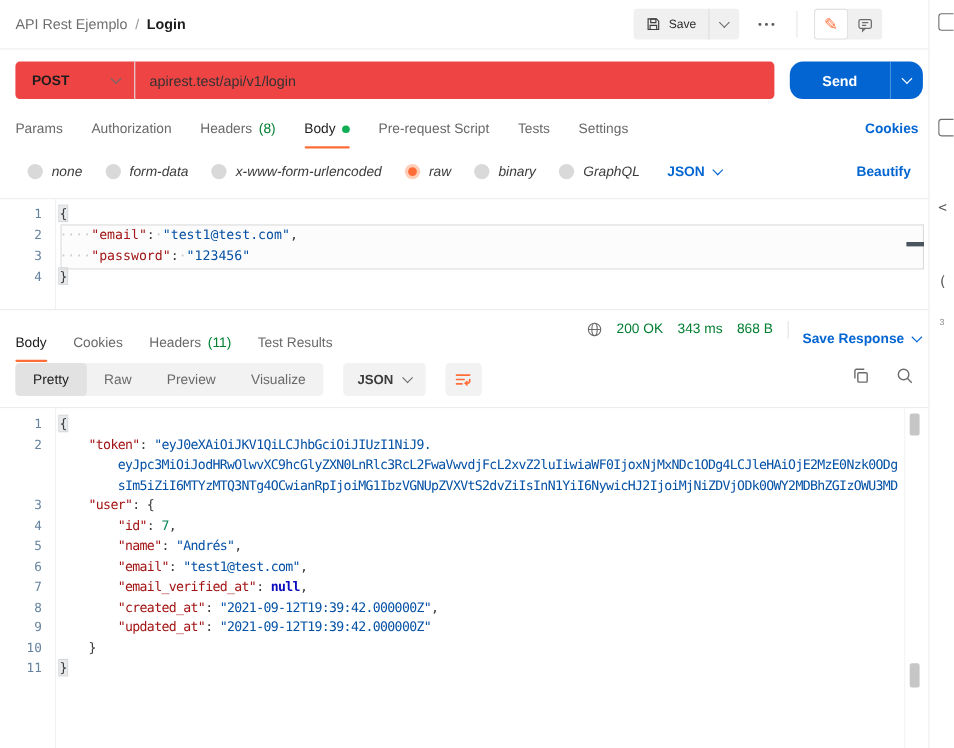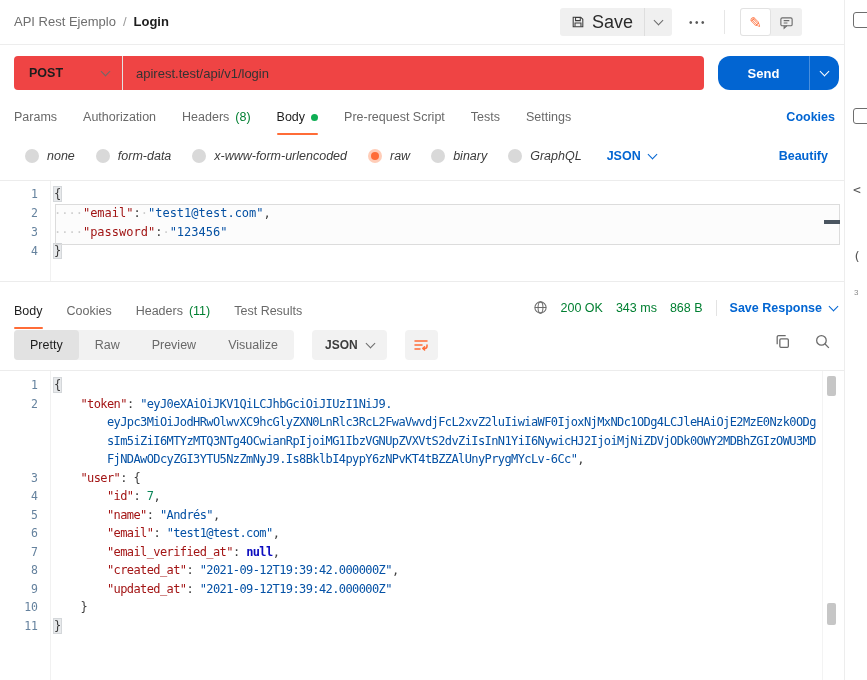--- a/index.html
+++ b/index.html
@@ -7,21 +7,21 @@
   .app{position:absolute;inset:0;width:867px;height:680px;}
 
   
   .topbar{position:absolute;left:0;top:0;width:845px;height:44px;border-bottom:1px solid #ededed;background:#fff;}
   .breadcrumb{position:absolute;left:14px;top:14px;font-size:13px;display:flex;gap:7px;align-items:center;}
   .crumb-col{color:#6e6e6e;}
   .crumb-sep{color:#9a9a9a;}
   .crumb-req{color:#1d1d1d;font-weight:600;}
   .topbar-actions{position:absolute;right:43px;top:8px;height:28px;display:flex;align-items:center;}
   .save-group{display:flex;align-items:center;background:#f0f0f0;border-radius:3px;height:28px;}
-  .save-main{display:flex;align-items:center;gap:7px;padding:0 11px;font-size:18px;color:#2b2b2b;cursor:pointer;}
+  .save-main{display:flex;align-items:center;gap:7px;padding:0 11px;font-size:11px;color:#2b2b2b;cursor:pointer;}
   .save-divider{width:1px;height:28px;background:#dedede;}
   .save-caret{width:27px;height:28px;display:flex;align-items:center;justify-content:center;cursor:pointer;}
   .more-dots{margin:0 17px;color:#595959;font-size:10px;letter-spacing:2.5px;cursor:pointer;}
   .vdiv{width:1px;height:24px;background:#e6e6e6;margin-right:15px;}
   .edit-pill{display:flex;background:#f0f0f0;border-radius:3px;height:28px;}
   .pill-seg{width:31px;height:28px;display:flex;align-items:center;justify-content:center;cursor:pointer;box-sizing:border-box;}
   .pill-seg.active{background:#fff;border:1px solid #e2e2e2;border-radius:3px;}
   .pencil{color:#ff6c37;font-size:15px;line-height:1;}
 
   
@@ -75,21 +75,21 @@
   .tk-ws{color:#d0d0d0;}
   .tk-brkt{background:#e7e9eb;outline:1px solid #d4d7da;}
 
   .req-editor{position:absolute;left:0;top:180px;width:845px;height:102px;border-top:1px solid #ececec;border-bottom:1px solid #ececec;padding-top:4px;box-sizing:border-box;}
   .gutter-line{position:absolute;left:50px;top:0;bottom:0;width:1px;background:#f1f1f1;}
   .req-sel{position:absolute;left:55px;top:23px;width:783px;height:39px;border:1px solid #dcdcdc;background:rgba(120,120,120,.02);pointer-events:none;}
   .req-minimap-bar{position:absolute;left:824px;top:39px;width:16px;height:4px;background:#4a5560;cursor:pointer;}
 
   
   .resp-tabs{position:absolute;left:14px;top:292px;height:31px;display:flex;gap:24px;font-size:12.5px;color:#696969;}
-  .resp-meta{position:absolute;right:30px;top:292px;height:31px;display:flex;align-items:center;gap:13px;font-size:12.5px;}
+  .resp-meta{position:absolute;right:30px;top:292px;height:31px;display:flex;gap:13px;font-size:12.5px;}
   .meta-green{color:#007f31;}
   .meta-div{width:1px;height:16px;background:#e3e3e3;}
   .save-resp{display:flex;align-items:center;gap:8px;color:#0265d2;font-weight:600;cursor:pointer;}
 
   .resp-toolbar{position:absolute;left:14px;top:330px;height:30px;display:flex;gap:18px;}
   .views{display:flex;background:#f2f2f2;border-radius:4px;height:30px;font-size:12.5px;color:#696969;}
   .view{padding:0 16px;display:flex;align-items:center;cursor:pointer;}
   .view.active{background:#e2e2e2;border-radius:4px;color:#1d1d1d;}
   .lang-dd{display:flex;align-items:center;gap:9px;background:#f2f2f2;border-radius:4px;height:30px;padding:0 13px;font-size:12px;font-weight:600;color:#3c3c3c;cursor:pointer;}
   .wrap-btn{width:33px;height:30px;background:#f2f2f2;border-radius:4px;display:flex;align-items:center;justify-content:center;cursor:pointer;}
@@ -328,24 +328,20 @@
       </div>
       <div class="ed-line">
         <span class="ed-num"></span>
         <span class="ed-code"><span class="tk-ws">        </span><span class="tk-str">eyJpc3MiOiJodHRwOlwvXC9hcGlyZXN0LnRlc3RcL2FwaVwvdjFcL2xvZ2luIiwiaWF0IjoxNjMxNDc1ODg4LCJleHAiOjE2MzE0Nzk0ODg</span></span>
       </div>
       <div class="ed-line">
         <span class="ed-num"></span>
         <span class="ed-code"><span class="tk-ws">        </span><span class="tk-str">sIm5iZiI6MTYzMTQ3NTg4OCwianRpIjoiMG1IbzVGNUpZVXVtS2dvZiIsInN1YiI6NywicHJ2IjoiMjNiZDVjODk0OWY2MDBhZGIzOWU3MD</span></span>
       </div>
       <div class="ed-line">
-        <span class="ed-num"></span>
-        <span class="ed-code"><span class="tk-ws">        </span><span class="tk-str">FjNDAwODcyZGI3YTU5NzZmNyJ9.Is8BklbI4pypY6zNPvKT4tBZZAlUnyPrygMYcLv-6Cc"</span><span class="tk-pun">,</span></span>
-      </div>
-      <div class="ed-line">
         <span class="ed-num">3</span>
         <span class="ed-code"><span class="tk-ws">    </span><span class="tk-key">"user"</span><span class="tk-pun">: {</span></span>
       </div>
       <div class="ed-line">
         <span class="ed-num">4</span>
         <span class="ed-code"><span class="tk-ws">        </span><span class="tk-key">"id"</span><span class="tk-pun">: </span><span class="tk-num">7</span><span class="tk-pun">,</span></span>
       </div>
       <div class="ed-line">
         <span class="ed-num">5</span>
         <span class="ed-code"><span class="tk-ws">        </span><span class="tk-key">"name"</span><span class="tk-pun">: </span><span class="tk-str">"Andrés"</span><span class="tk-pun">,</span></span>

